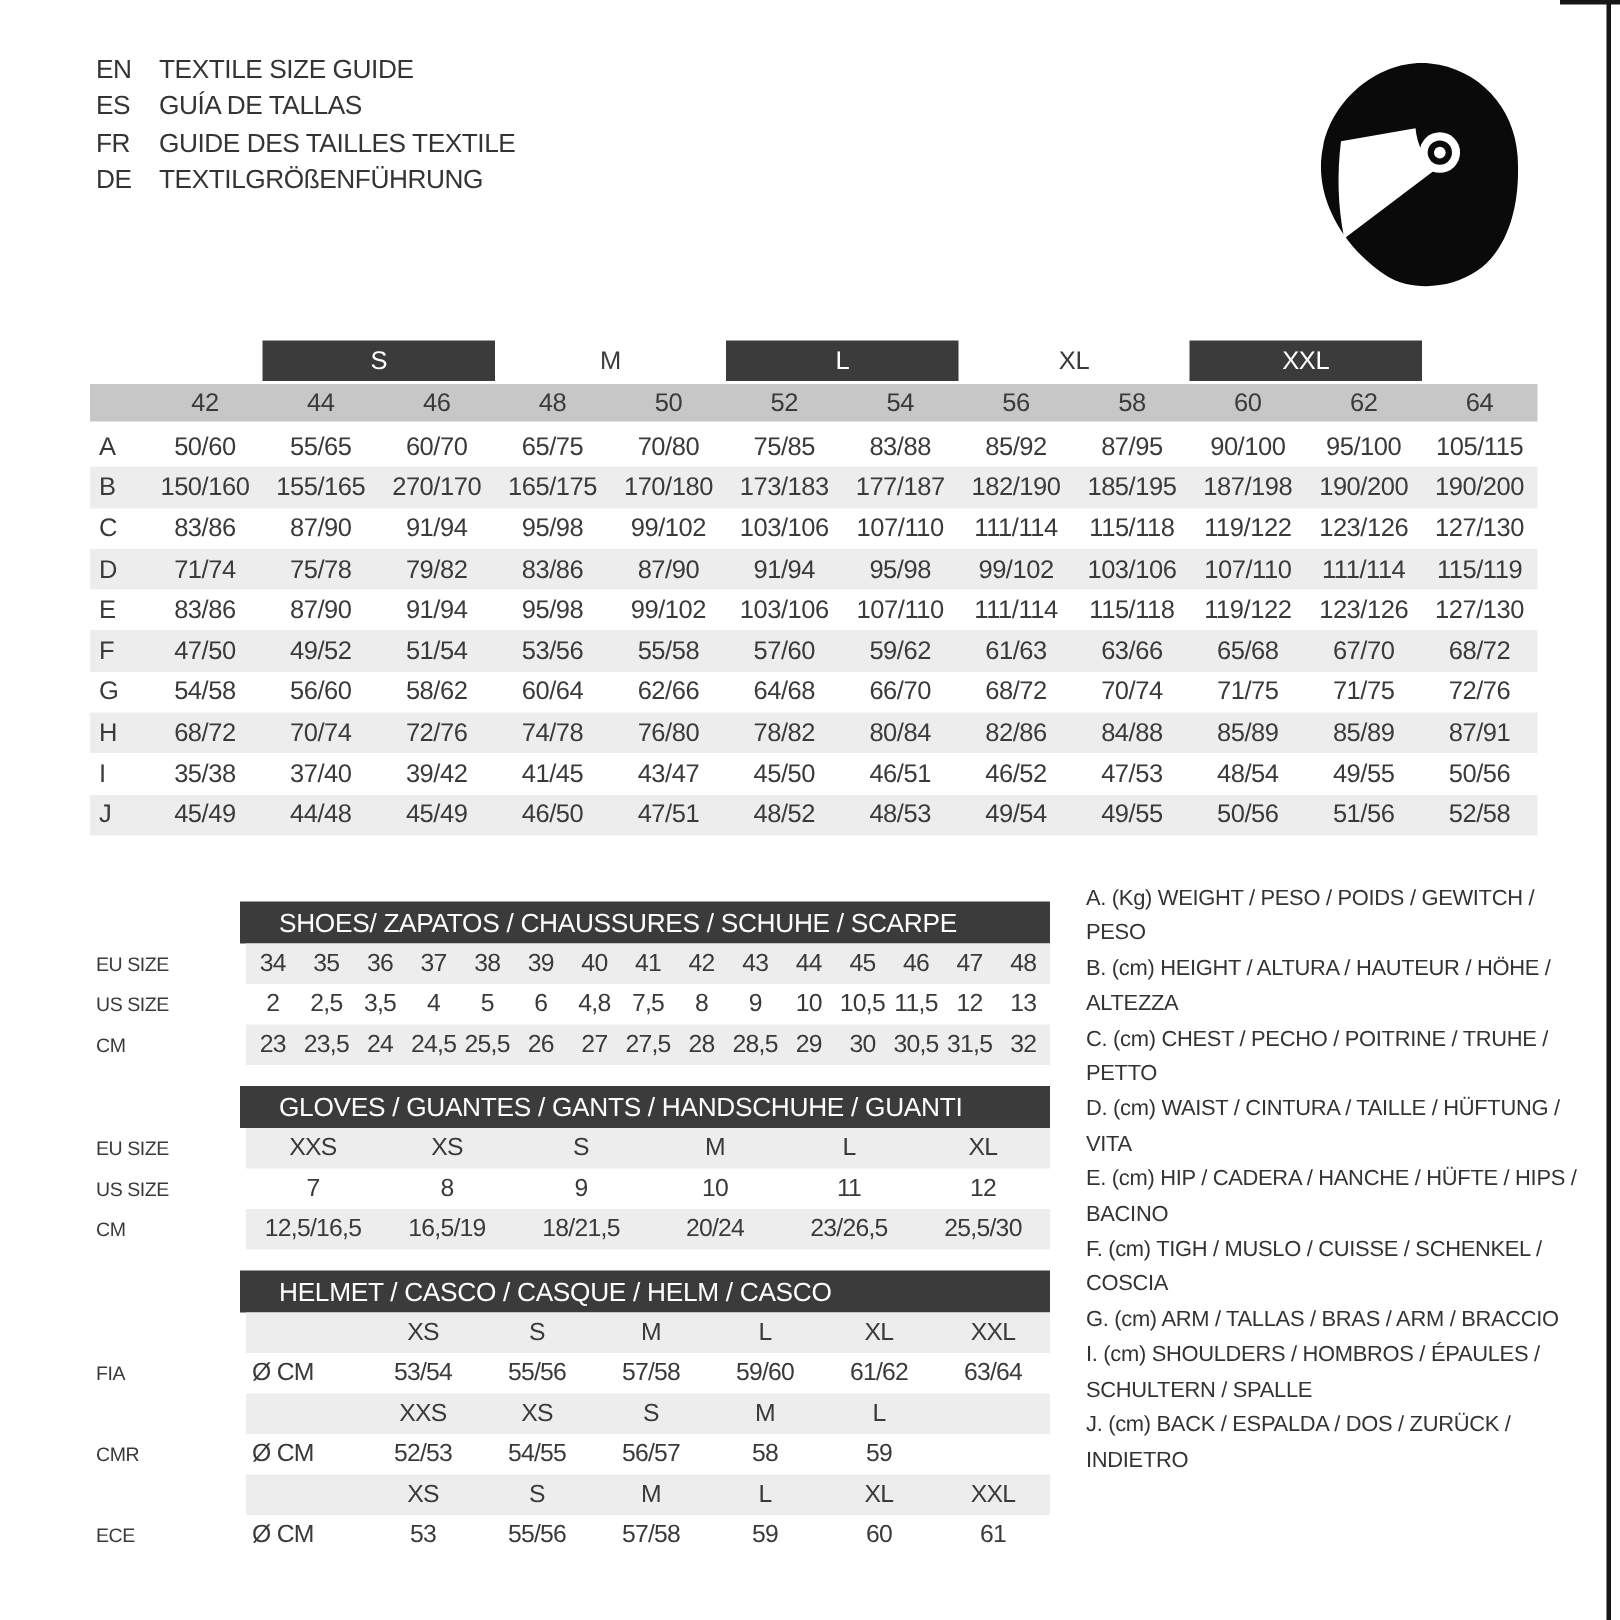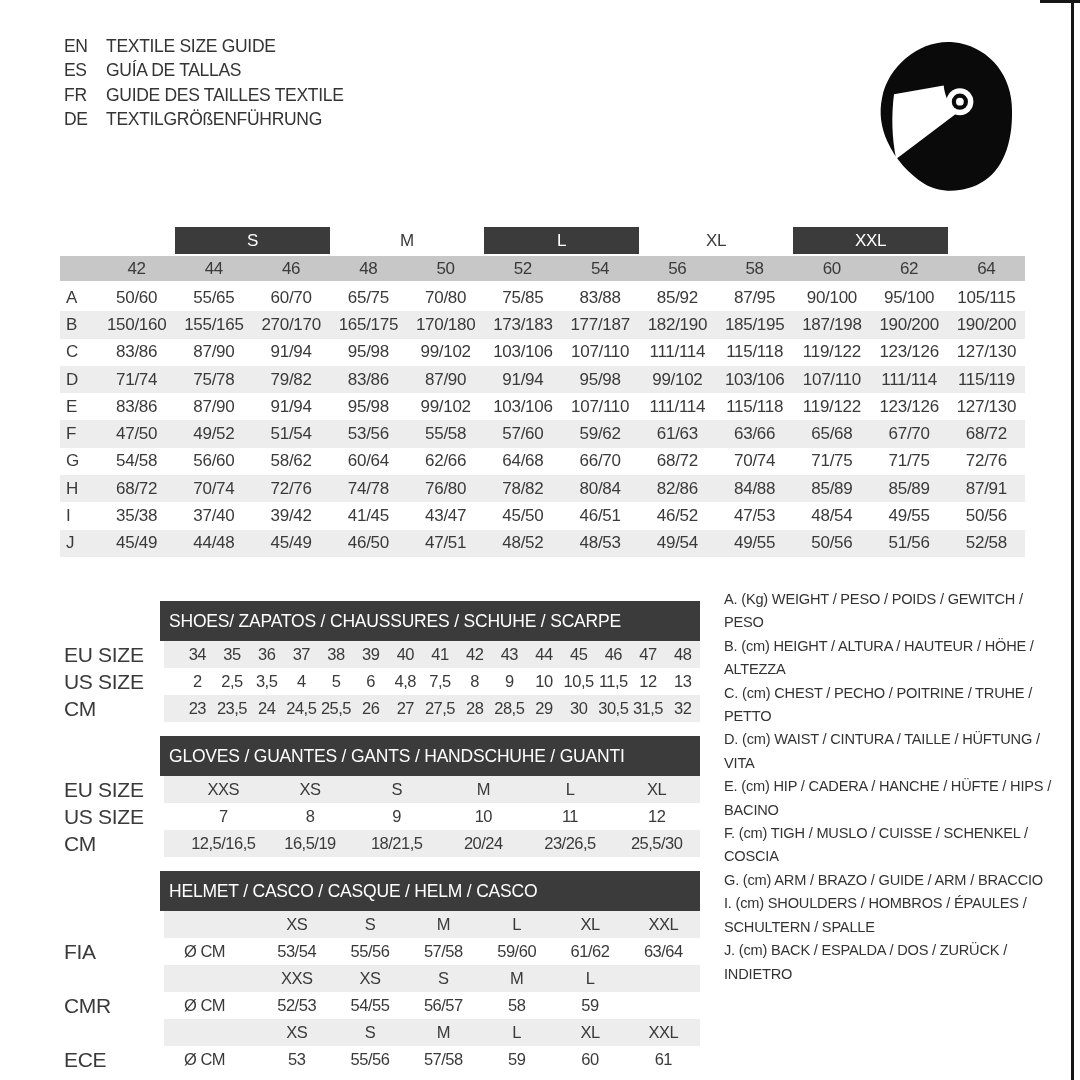--- a/index.html
+++ b/index.html
@@ -23,26 +23,26 @@
   .group-bar.plain{color:#3a3a3a;}
   .size-row{height:25px;background:#c7c7c7;margin-bottom:3px;}
   .size-cell,.value-cell,.letter-cell{display:flex;align-items:center;justify-content:center;font-size:17px;}
   .letter-cell{justify-content:flex-start;padding-left:6px;}
   .data-row{height:27.3px;}
   .data-row.striped{background:#ededed;}
   
   .lower{position:absolute;left:60px;top:601px;width:640px;}
   .block{margin-bottom:14px;}
   .section-header{
-    margin-left:100px;height:40px;background:#3b3b3b;color:#fff;
-    display:flex;align-items:center;padding-left:9px;font-size:17.5px;letter-spacing:-0.2px;
+    margin-left:100px;height:28px;background:#3b3b3b;color:#fff;
+    display:flex;align-items:center;padding-left:26px;font-size:17.5px;letter-spacing:-0.2px;
   }
   .srow{display:flex;height:27px;}
-  .srow-label{width:100px;display:flex;align-items:center;font-size:21px;padding-left:4px;text-align:center;}
-  .srow-content{flex:1;display:grid;padding-left:16px;}
+  .srow-label{width:100px;display:flex;align-items:center;font-size:13px;padding-left:4px;text-align:center;}
+  .srow-content{flex:1;display:grid;}
   .srow-content.striped{background:#ededed;}
   .cols15{grid-template-columns:repeat(15,1fr);}
   .cols6{grid-template-columns:repeat(6,1fr);}
   .helmet-cols{grid-template-columns:80px repeat(6,1fr);}
   .cell{display:flex;align-items:center;justify-content:center;font-size:16.5px;letter-spacing:-0.5px;}
   .cell.left{justify-content:flex-start;padding-left:4px;}
   
   .legend{position:absolute;left:724px;top:588px;width:338px;}
   .legend-item{font-size:14.6px;line-height:23.4px;color:#333;letter-spacing:-0.2px;}
   
@@ -451,20 +451,20 @@
     </div>
   </div>
 
   <div class="legend" id="legend">
       <div class="legend-item">A. (Kg) WEIGHT / PESO / POIDS / GEWITCH / PESO</div>
       <div class="legend-item">B. (cm) HEIGHT / ALTURA / HAUTEUR / HÖHE / ALTEZZA</div>
       <div class="legend-item">C. (cm) CHEST / PECHO / POITRINE / TRUHE / PETTO</div>
       <div class="legend-item">D. (cm) WAIST / CINTURA / TAILLE / HÜFTUNG / VITA</div>
       <div class="legend-item">E. (cm) HIP / CADERA / HANCHE / HÜFTE / HIPS / BACINO</div>
       <div class="legend-item">F. (cm) TIGH / MUSLO / CUISSE / SCHENKEL / COSCIA</div>
-      <div class="legend-item">G. (cm) ARM / BRAZO / GUIDE / ARM / BRACCIO</div>
+      <div class="legend-item">G. (cm) ARM / TALLAS / BRAS / ARM / BRACCIO</div>
       <div class="legend-item">I. (cm) SHOULDERS / HOMBROS / ÉPAULES / SCHULTERN / SPALLE</div>
       <div class="legend-item">J. (cm) BACK / ESPALDA / DOS / ZURÜCK / INDIETRO</div>
     </div>
 
   <div class="right-border"></div>
   <div class="top-corner"></div>
 </div>
 
 </body></html>

